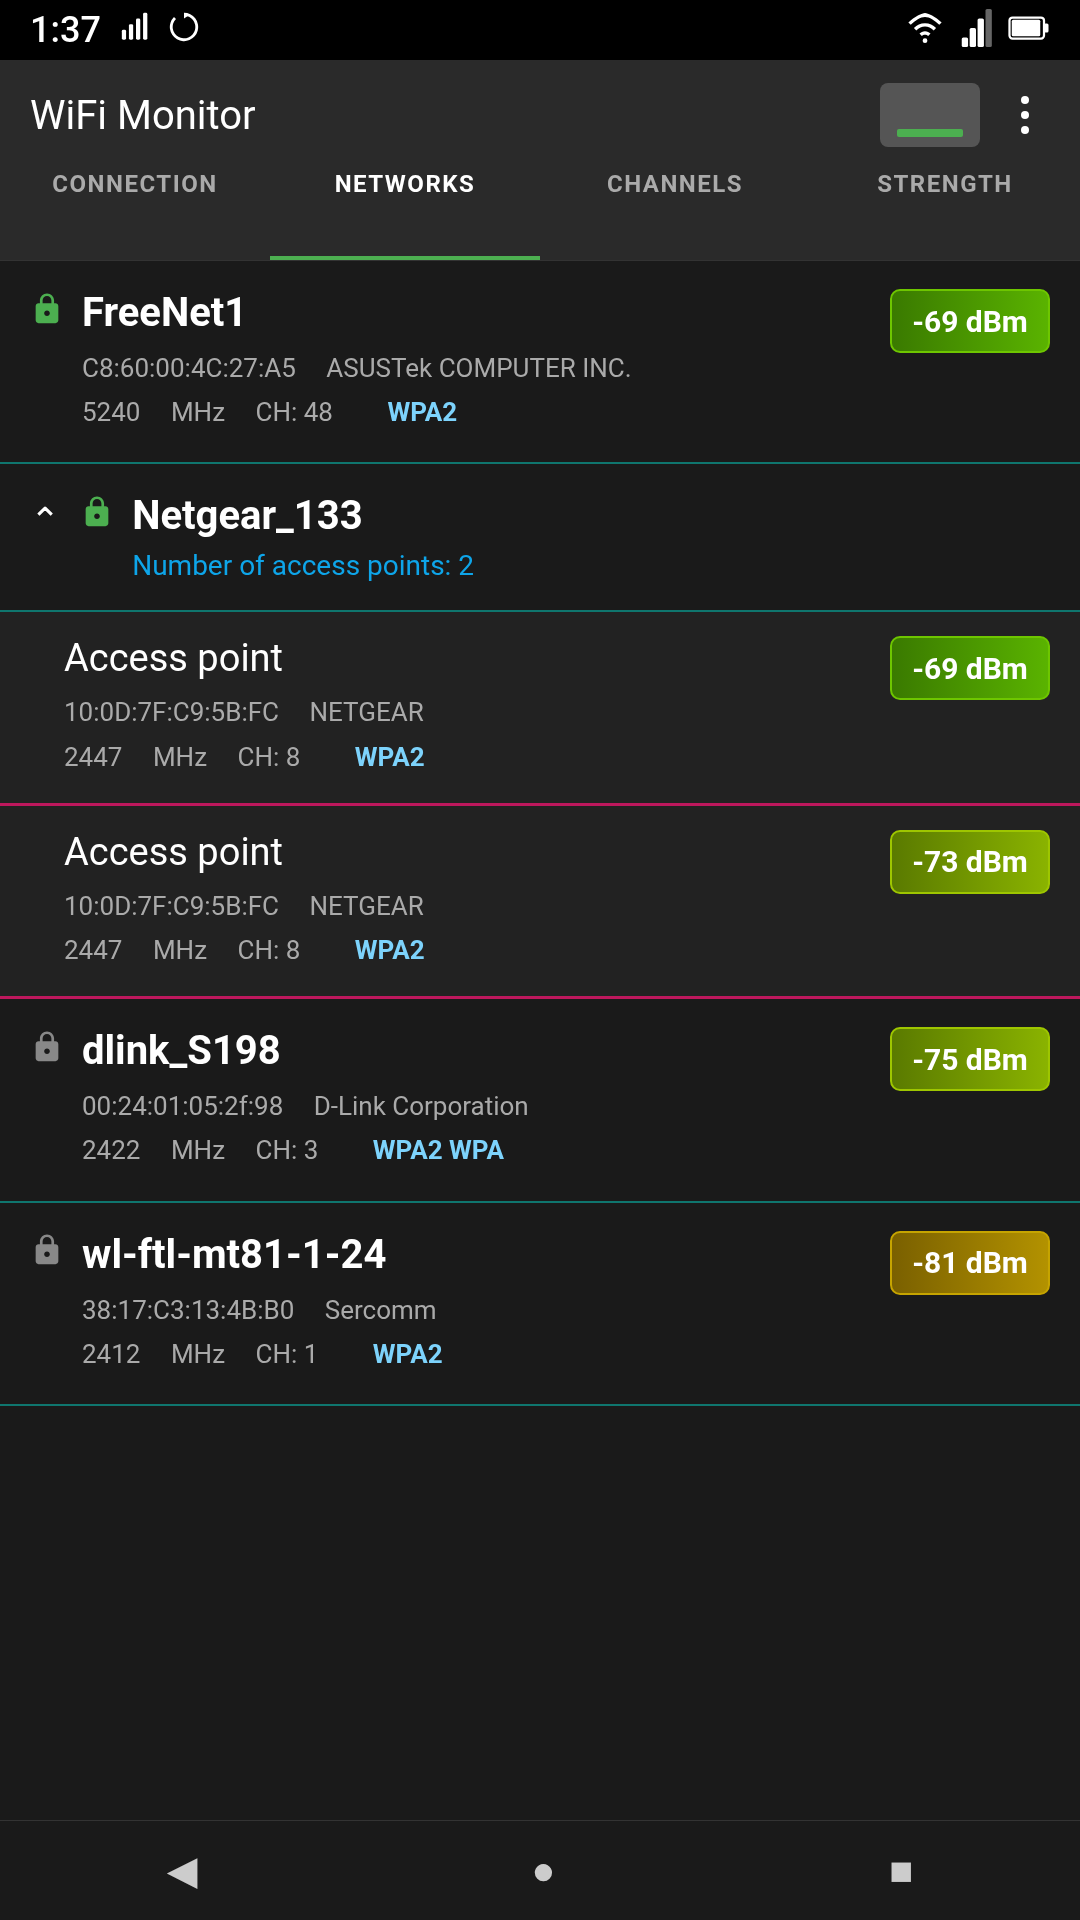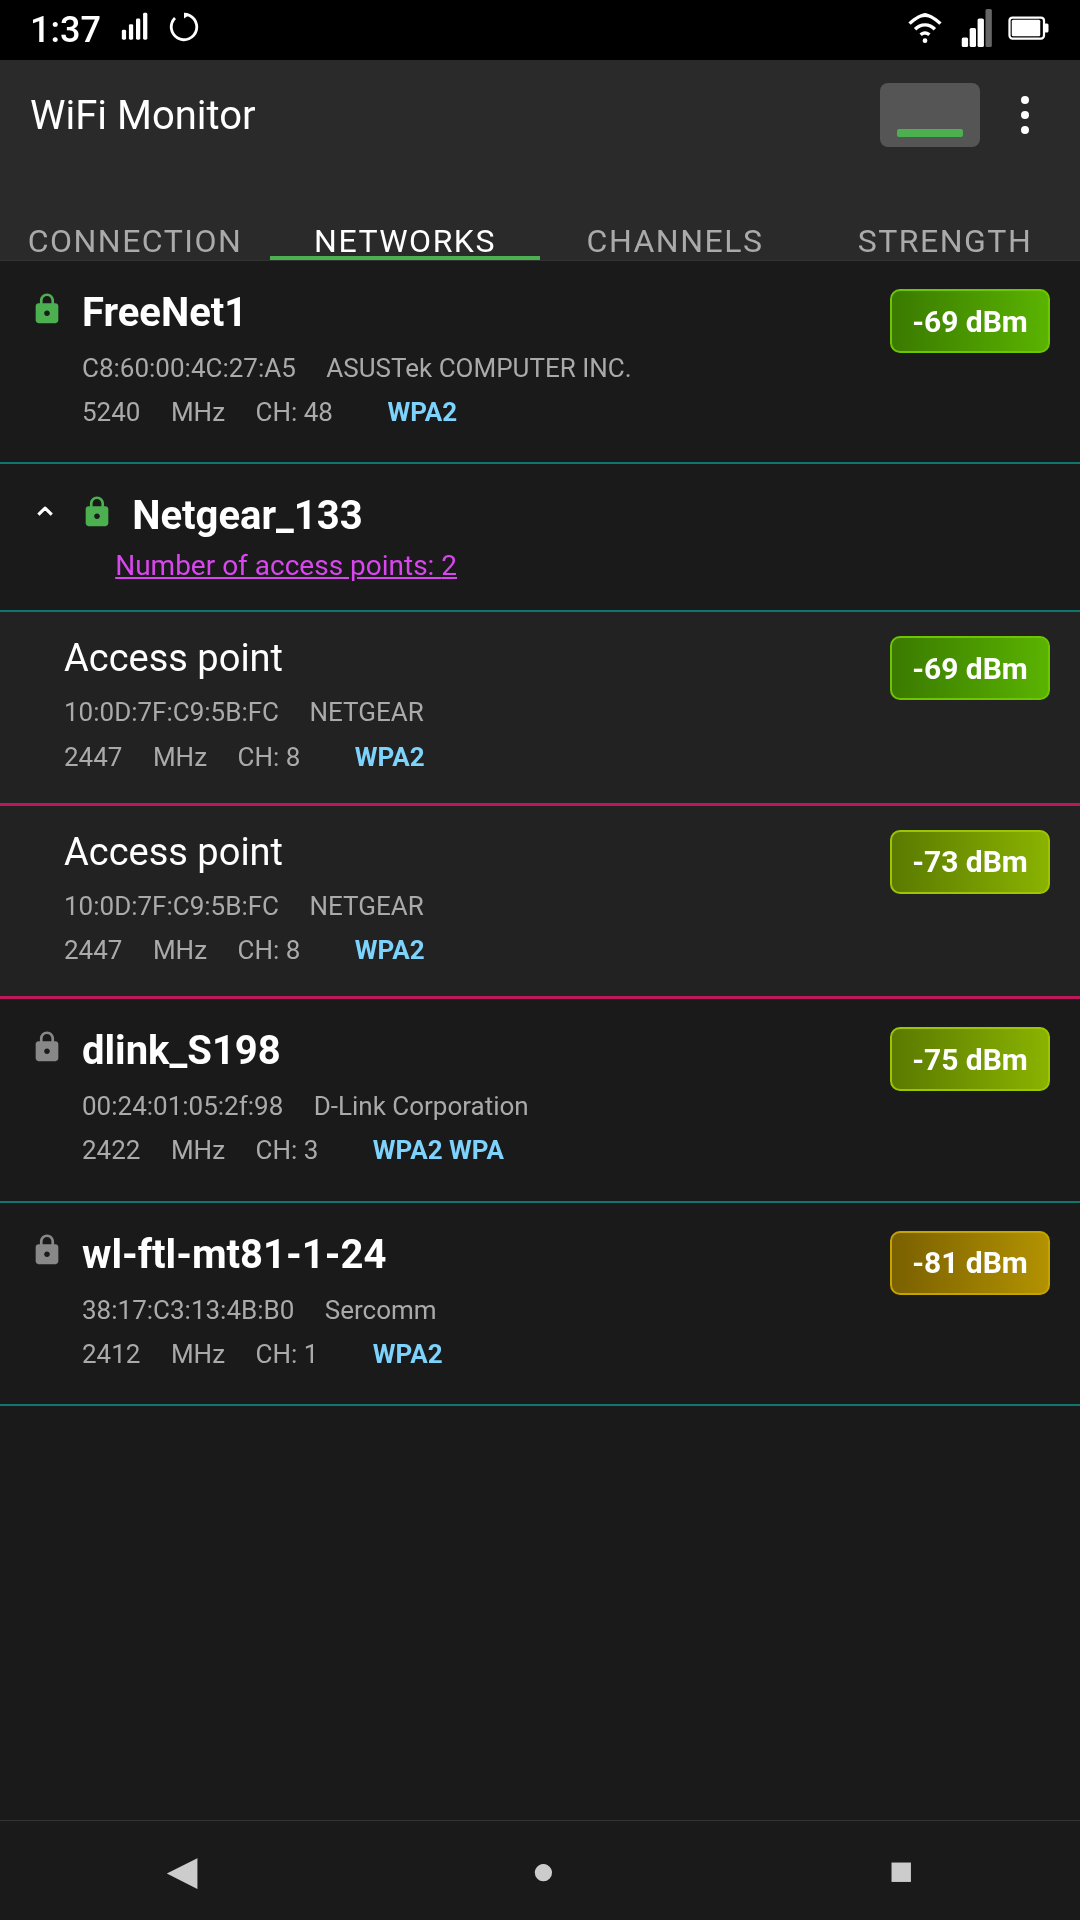--- a/index.html
+++ b/index.html
@@ -96,24 +96,24 @@
     
     .tab-bar {
       background: #2a2a2a;
       display: flex;
       border-bottom: 1px solid #333;
     }
     .tab-item {
       flex: 1;
       height: 90px;
       display: flex;
-      align-items: flex-end;
+      align-items: flex-start;
       justify-content: center;
-      font-size: 32px;
-      font-weight: 400;
+      font-size: 24px;
+      font-weight: 700;
       color: #aaa;
       letter-spacing: 1.5px;
       cursor: pointer;
       position: relative;
     }
     .tab-item.active {
       color: #fff;
     }
     .tab-item.active::after {
       content: '';
@@ -245,24 +245,23 @@
       margin-right: 24px;
     }
 
     .security-tag {
       color: #7dd3fc;
       font-weight: 700;
     }
 
     .access-points-count {
       font-size: 28px;
-      color: #d946ef;
-      margin-left: 35px;
+      color: #0ea5e9;
+      margin-left: 52px;
       margin-top: 4px;
-      text-decoration: underline;
     }
 
     
     .bottom-nav {
       position: fixed;
       bottom: 0;
       left: 0;
       width: 1080px;
       height: 100px;
       background: #1a1a1a;

